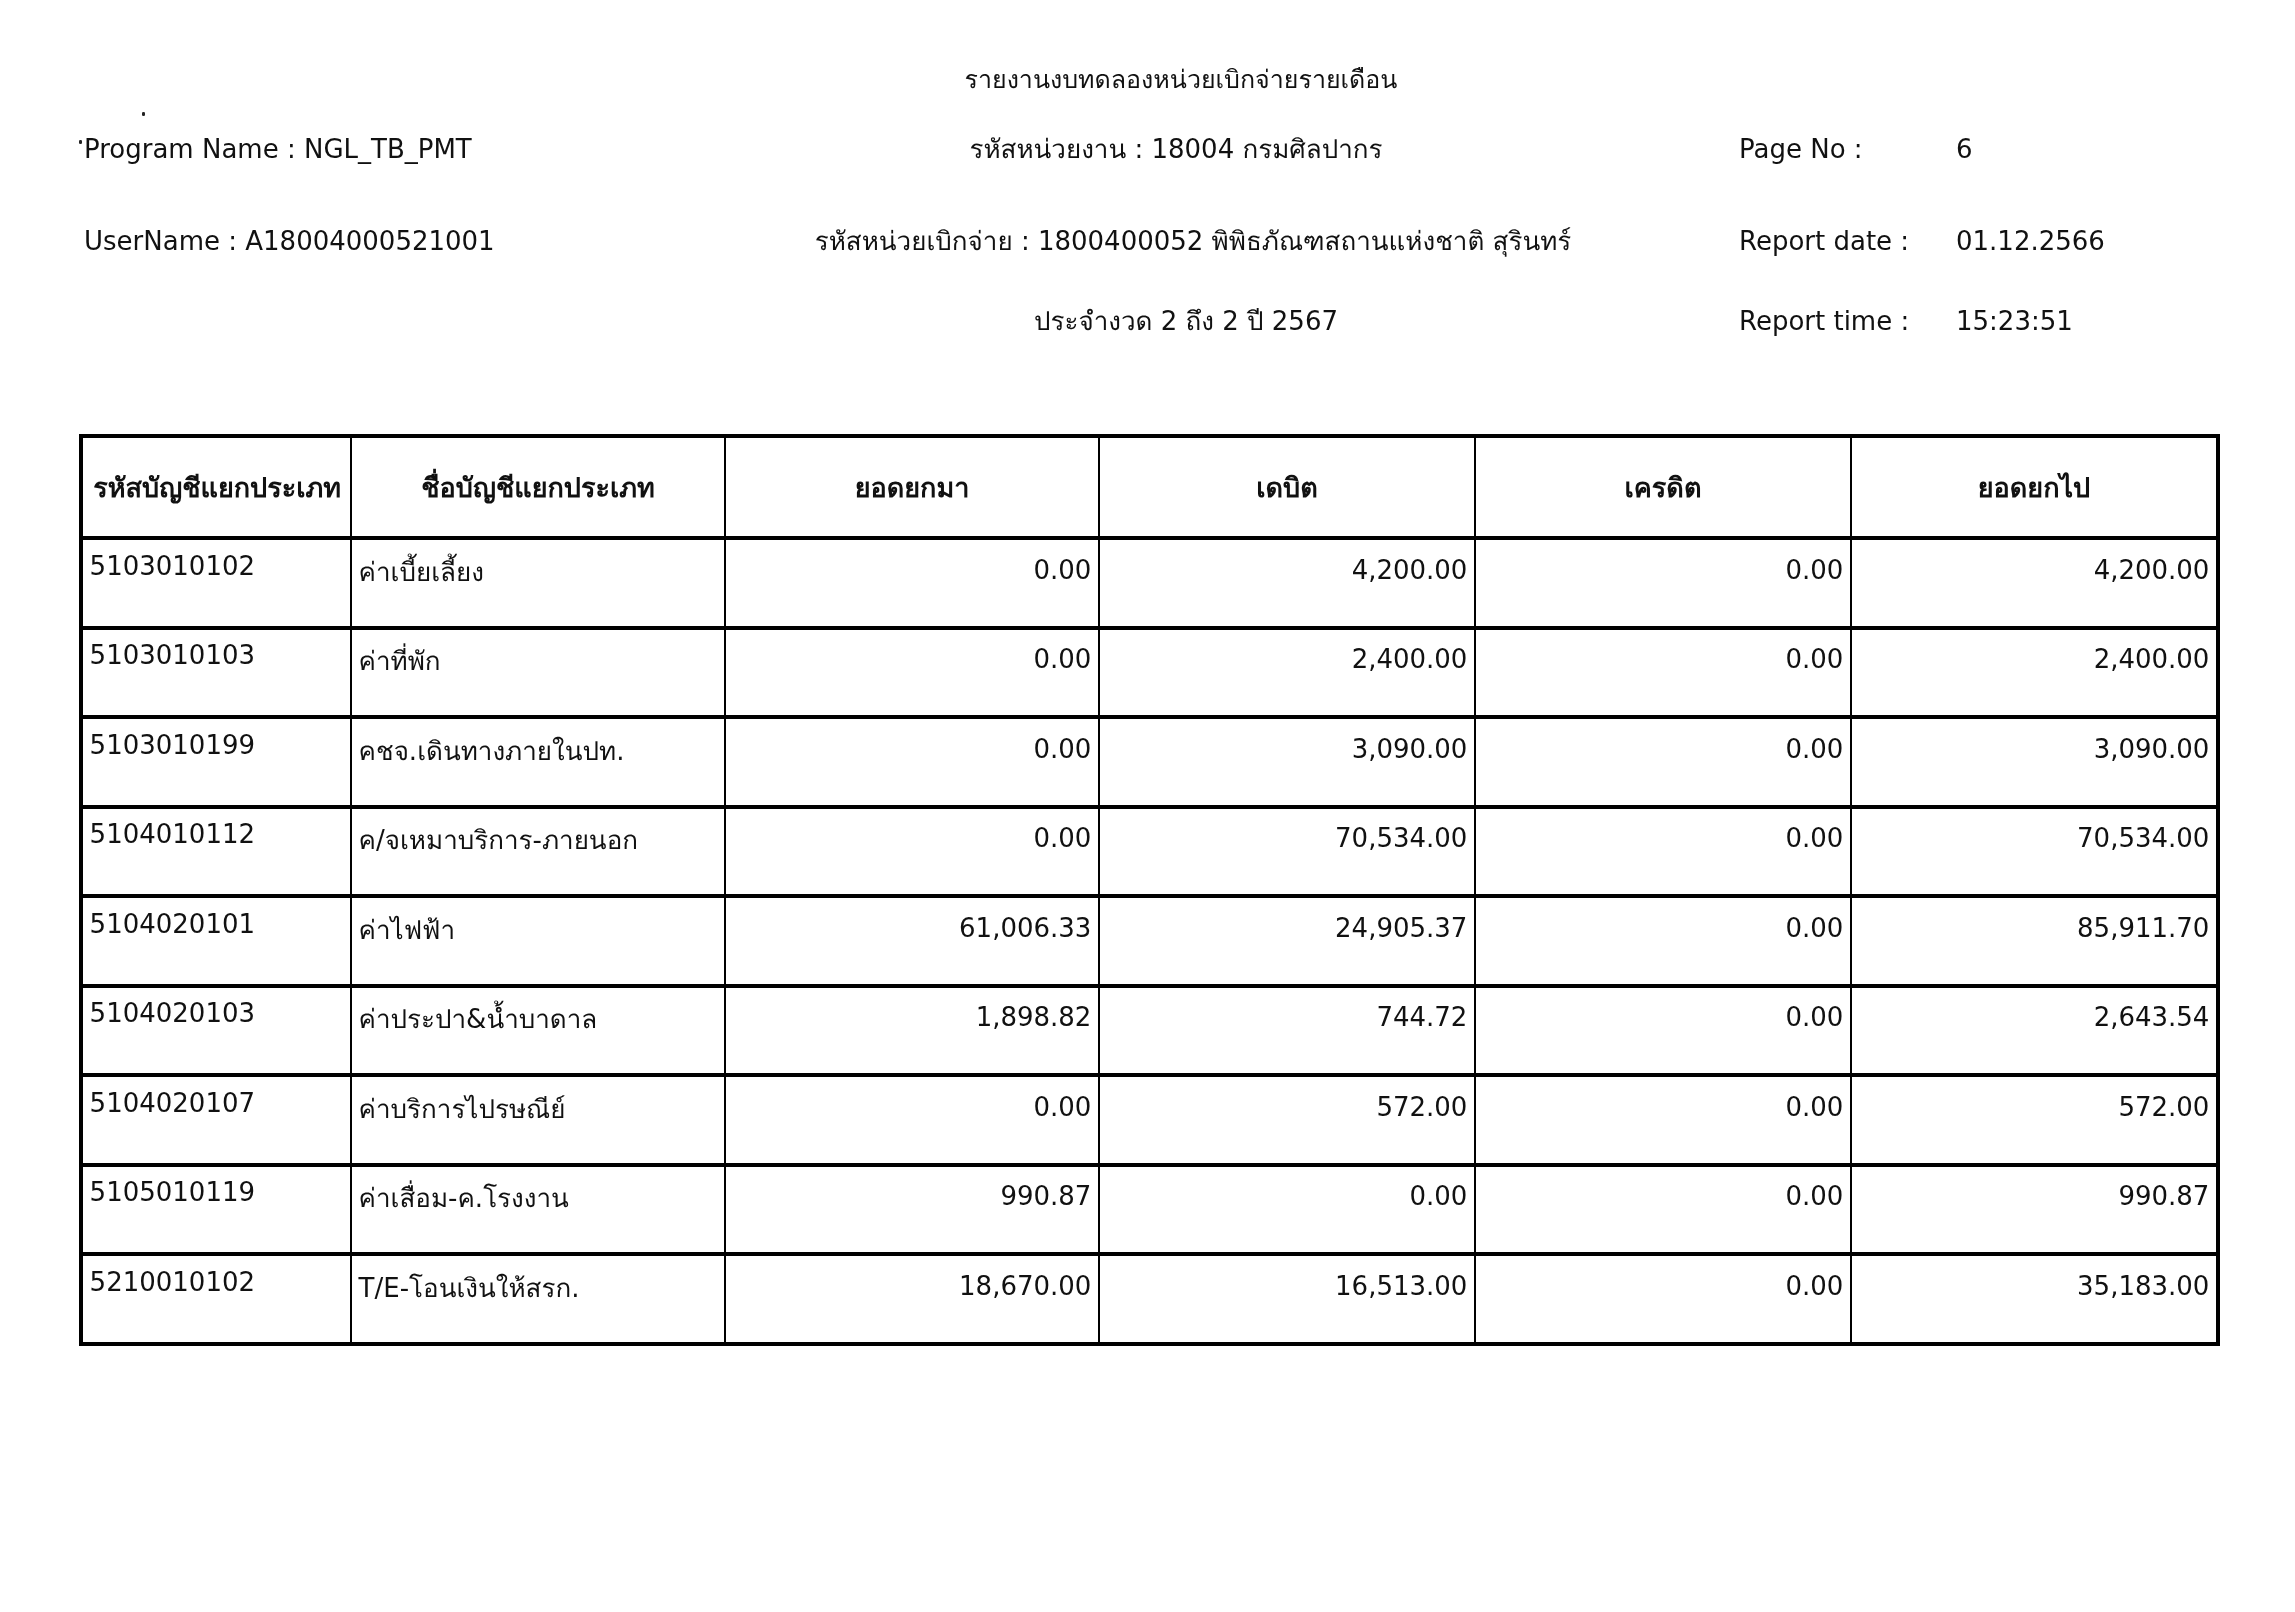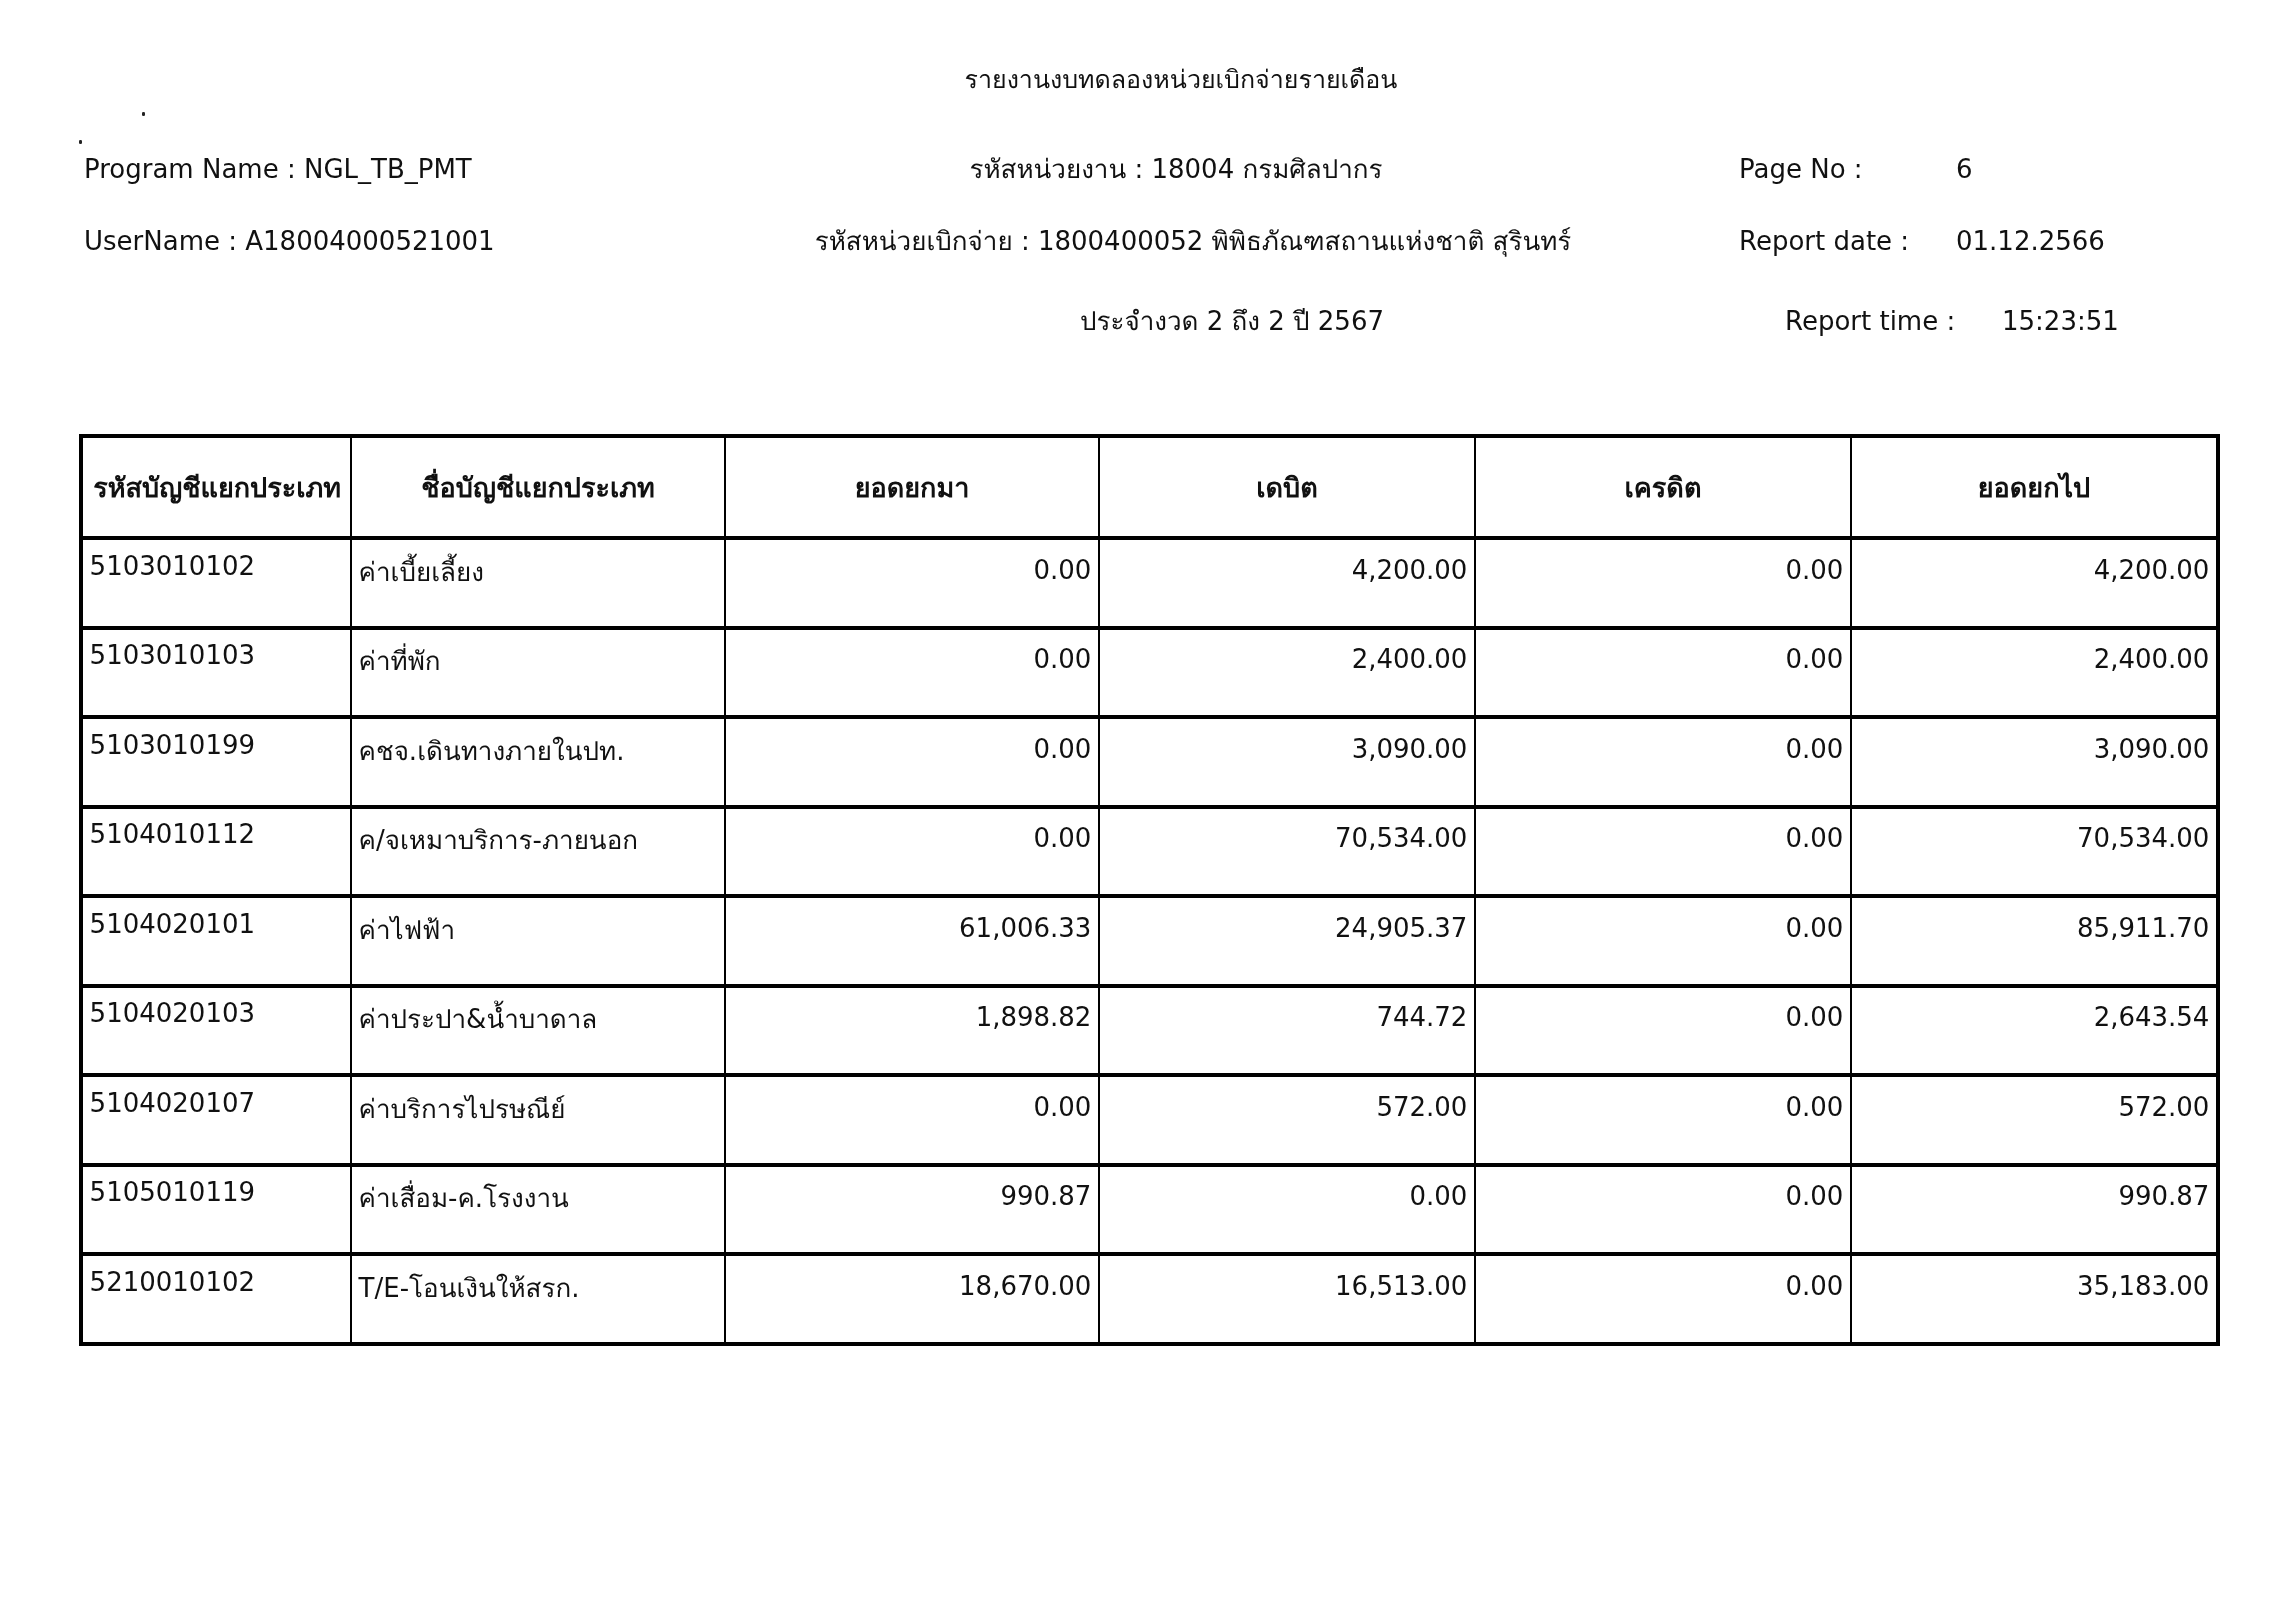--- a/index.html
+++ b/index.html
@@ -8,23 +8,23 @@
       font-family: "DejaVu Sans", "Liberation Sans", sans-serif;
       color: #111111;
     }
     .txt { position: absolute; white-space: nowrap; font-size: 26px; line-height: 1; }
     .center { transform: translateX(-50%); }
     .title { top: 67px; left: 1181px; font-size: 25px; }
     .h-left { left: 84px; }
     .h-center { left: 1180px; }
     .h-rlabel { left: 1739px; }
     .h-rval { left: 1956px; }
-    .row1 { top: 156px; }
+    .row1 { top: 136px; }
     .row2 { top: 228px; }
-    .row3 { top: 308px; margin-left: 46px; }
+    .row3 { top: 308px; }
     .dot { position: absolute; width: 3.3px; height: 4px; background: #222; border-radius: 1.3px; }
 
     table.report {
       position: absolute; left: 79px; top: 434px;
       border-collapse: collapse; table-layout: fixed;
       width: 2137px;
       border: 4px solid #000;
     }
     table.report th, table.report td {
       border-left: 2.6px solid #000; border-right: 2.6px solid #000;

